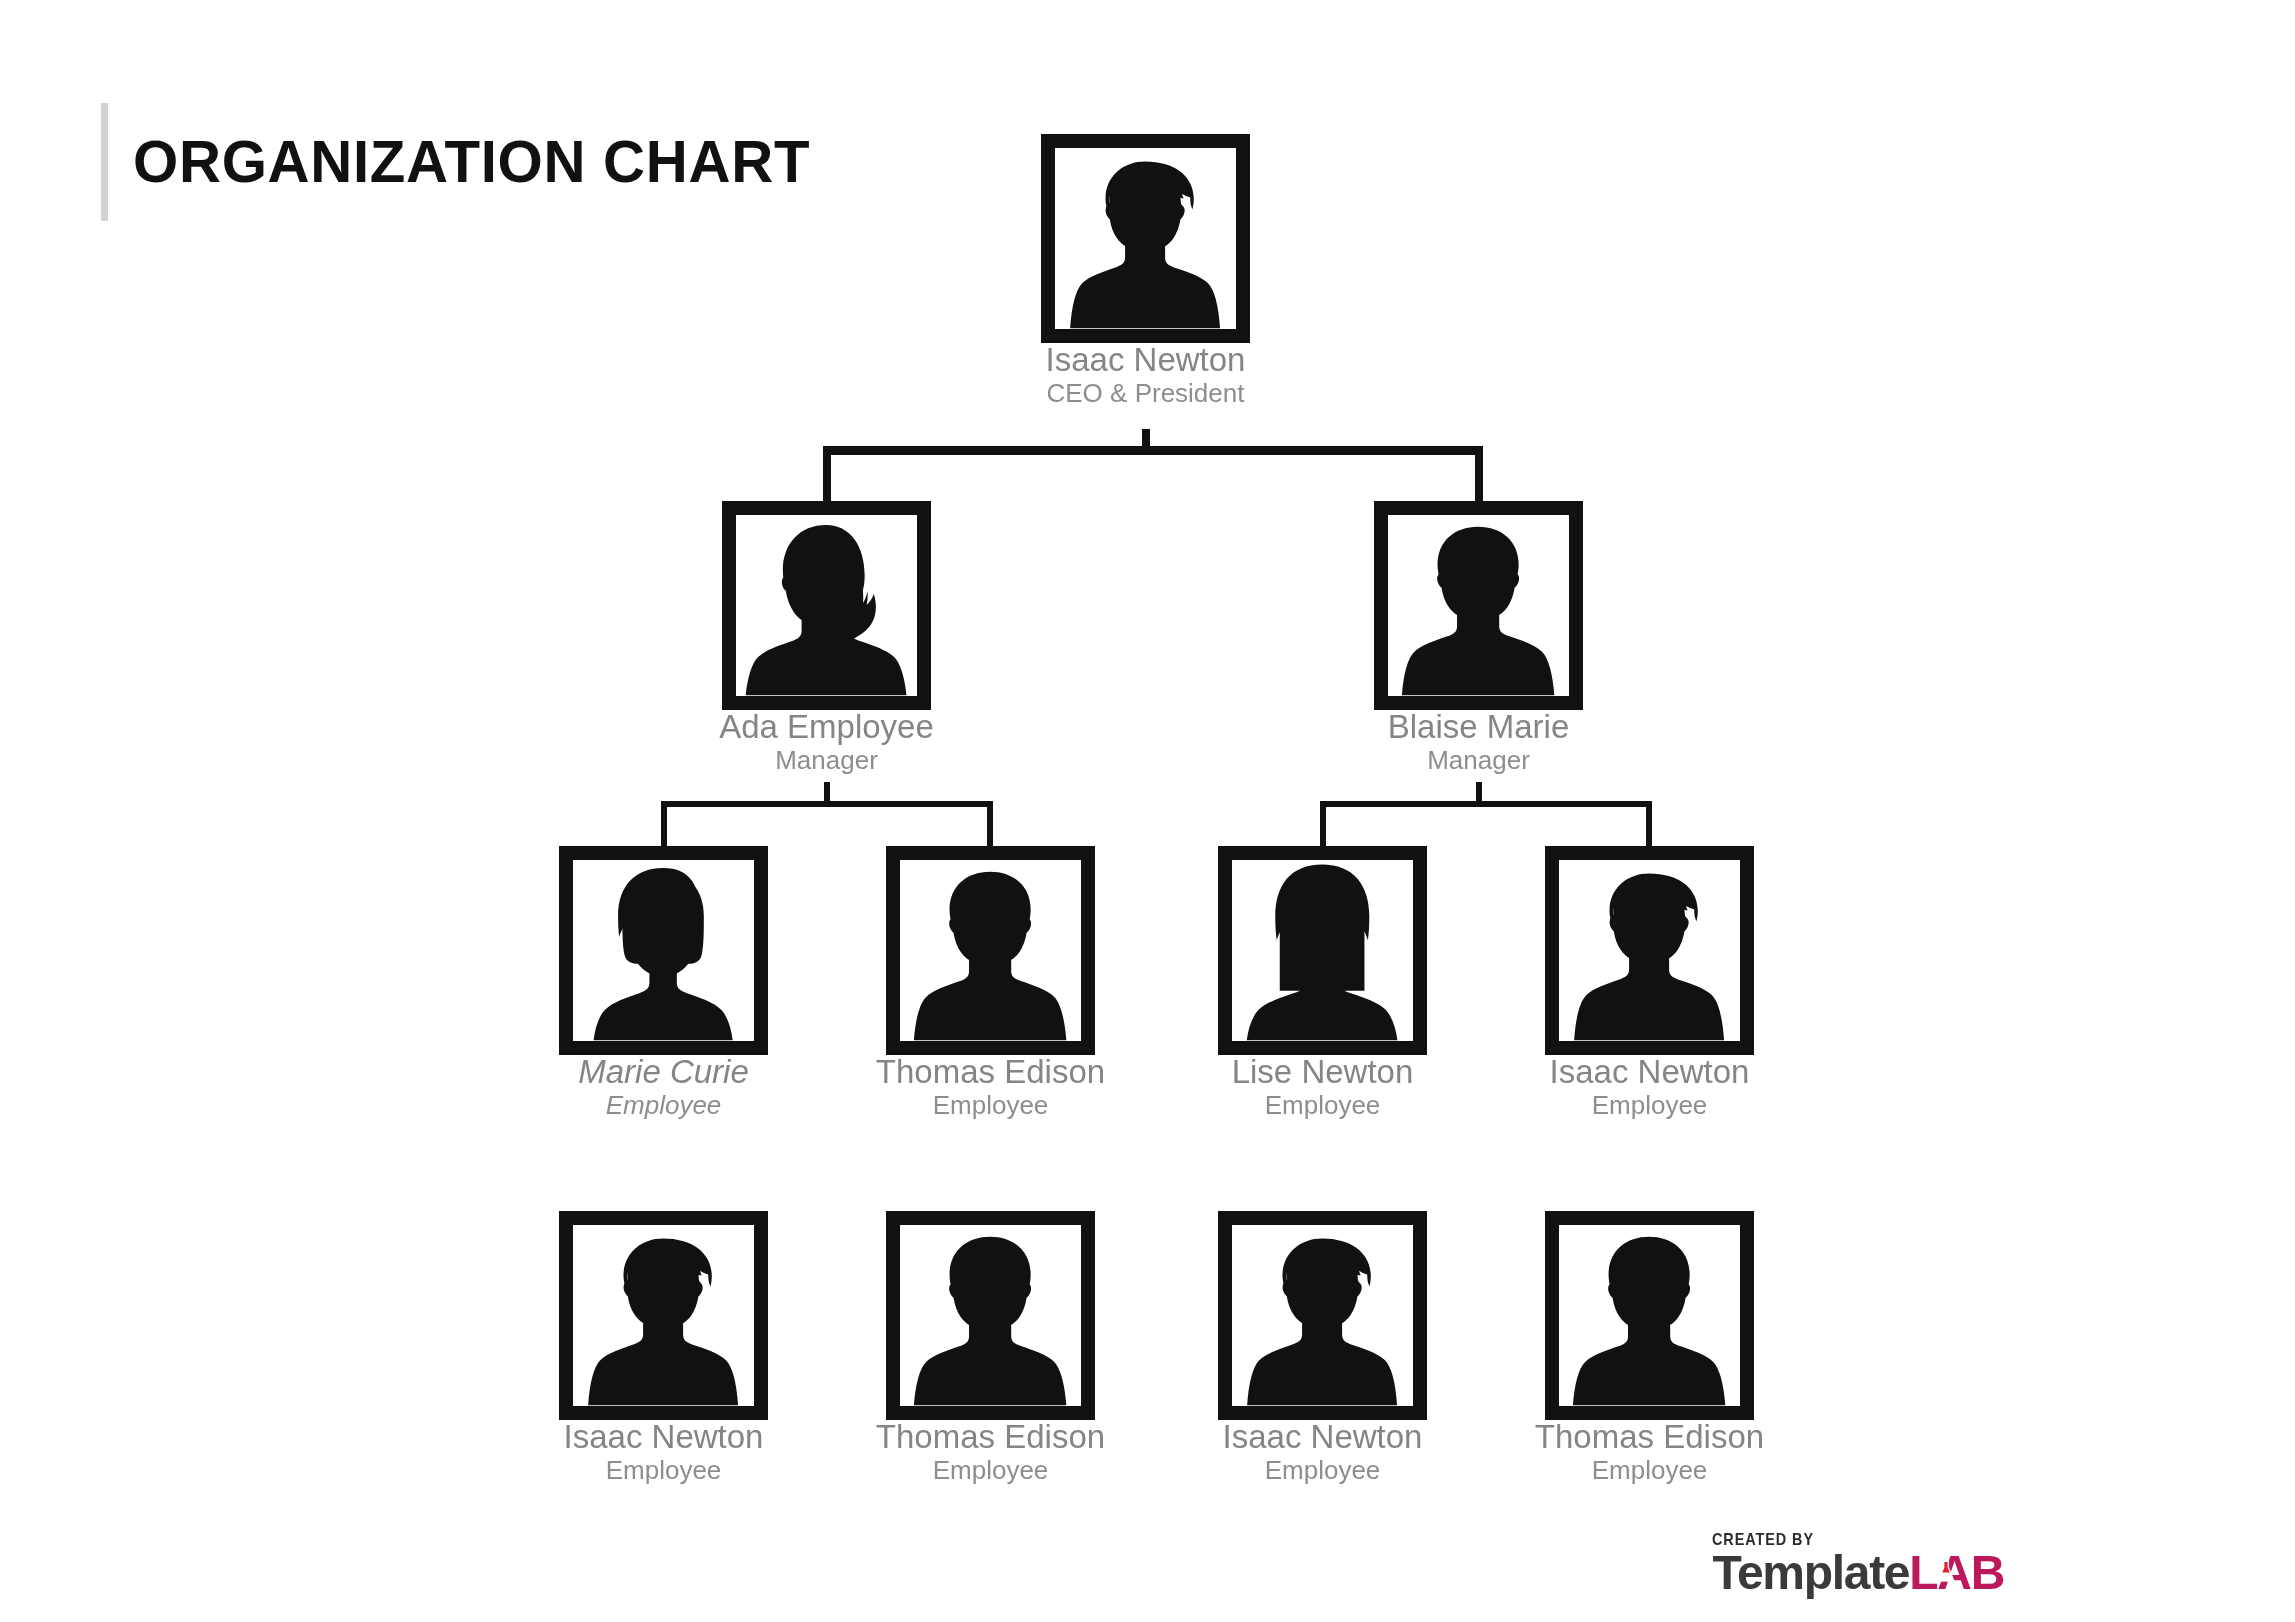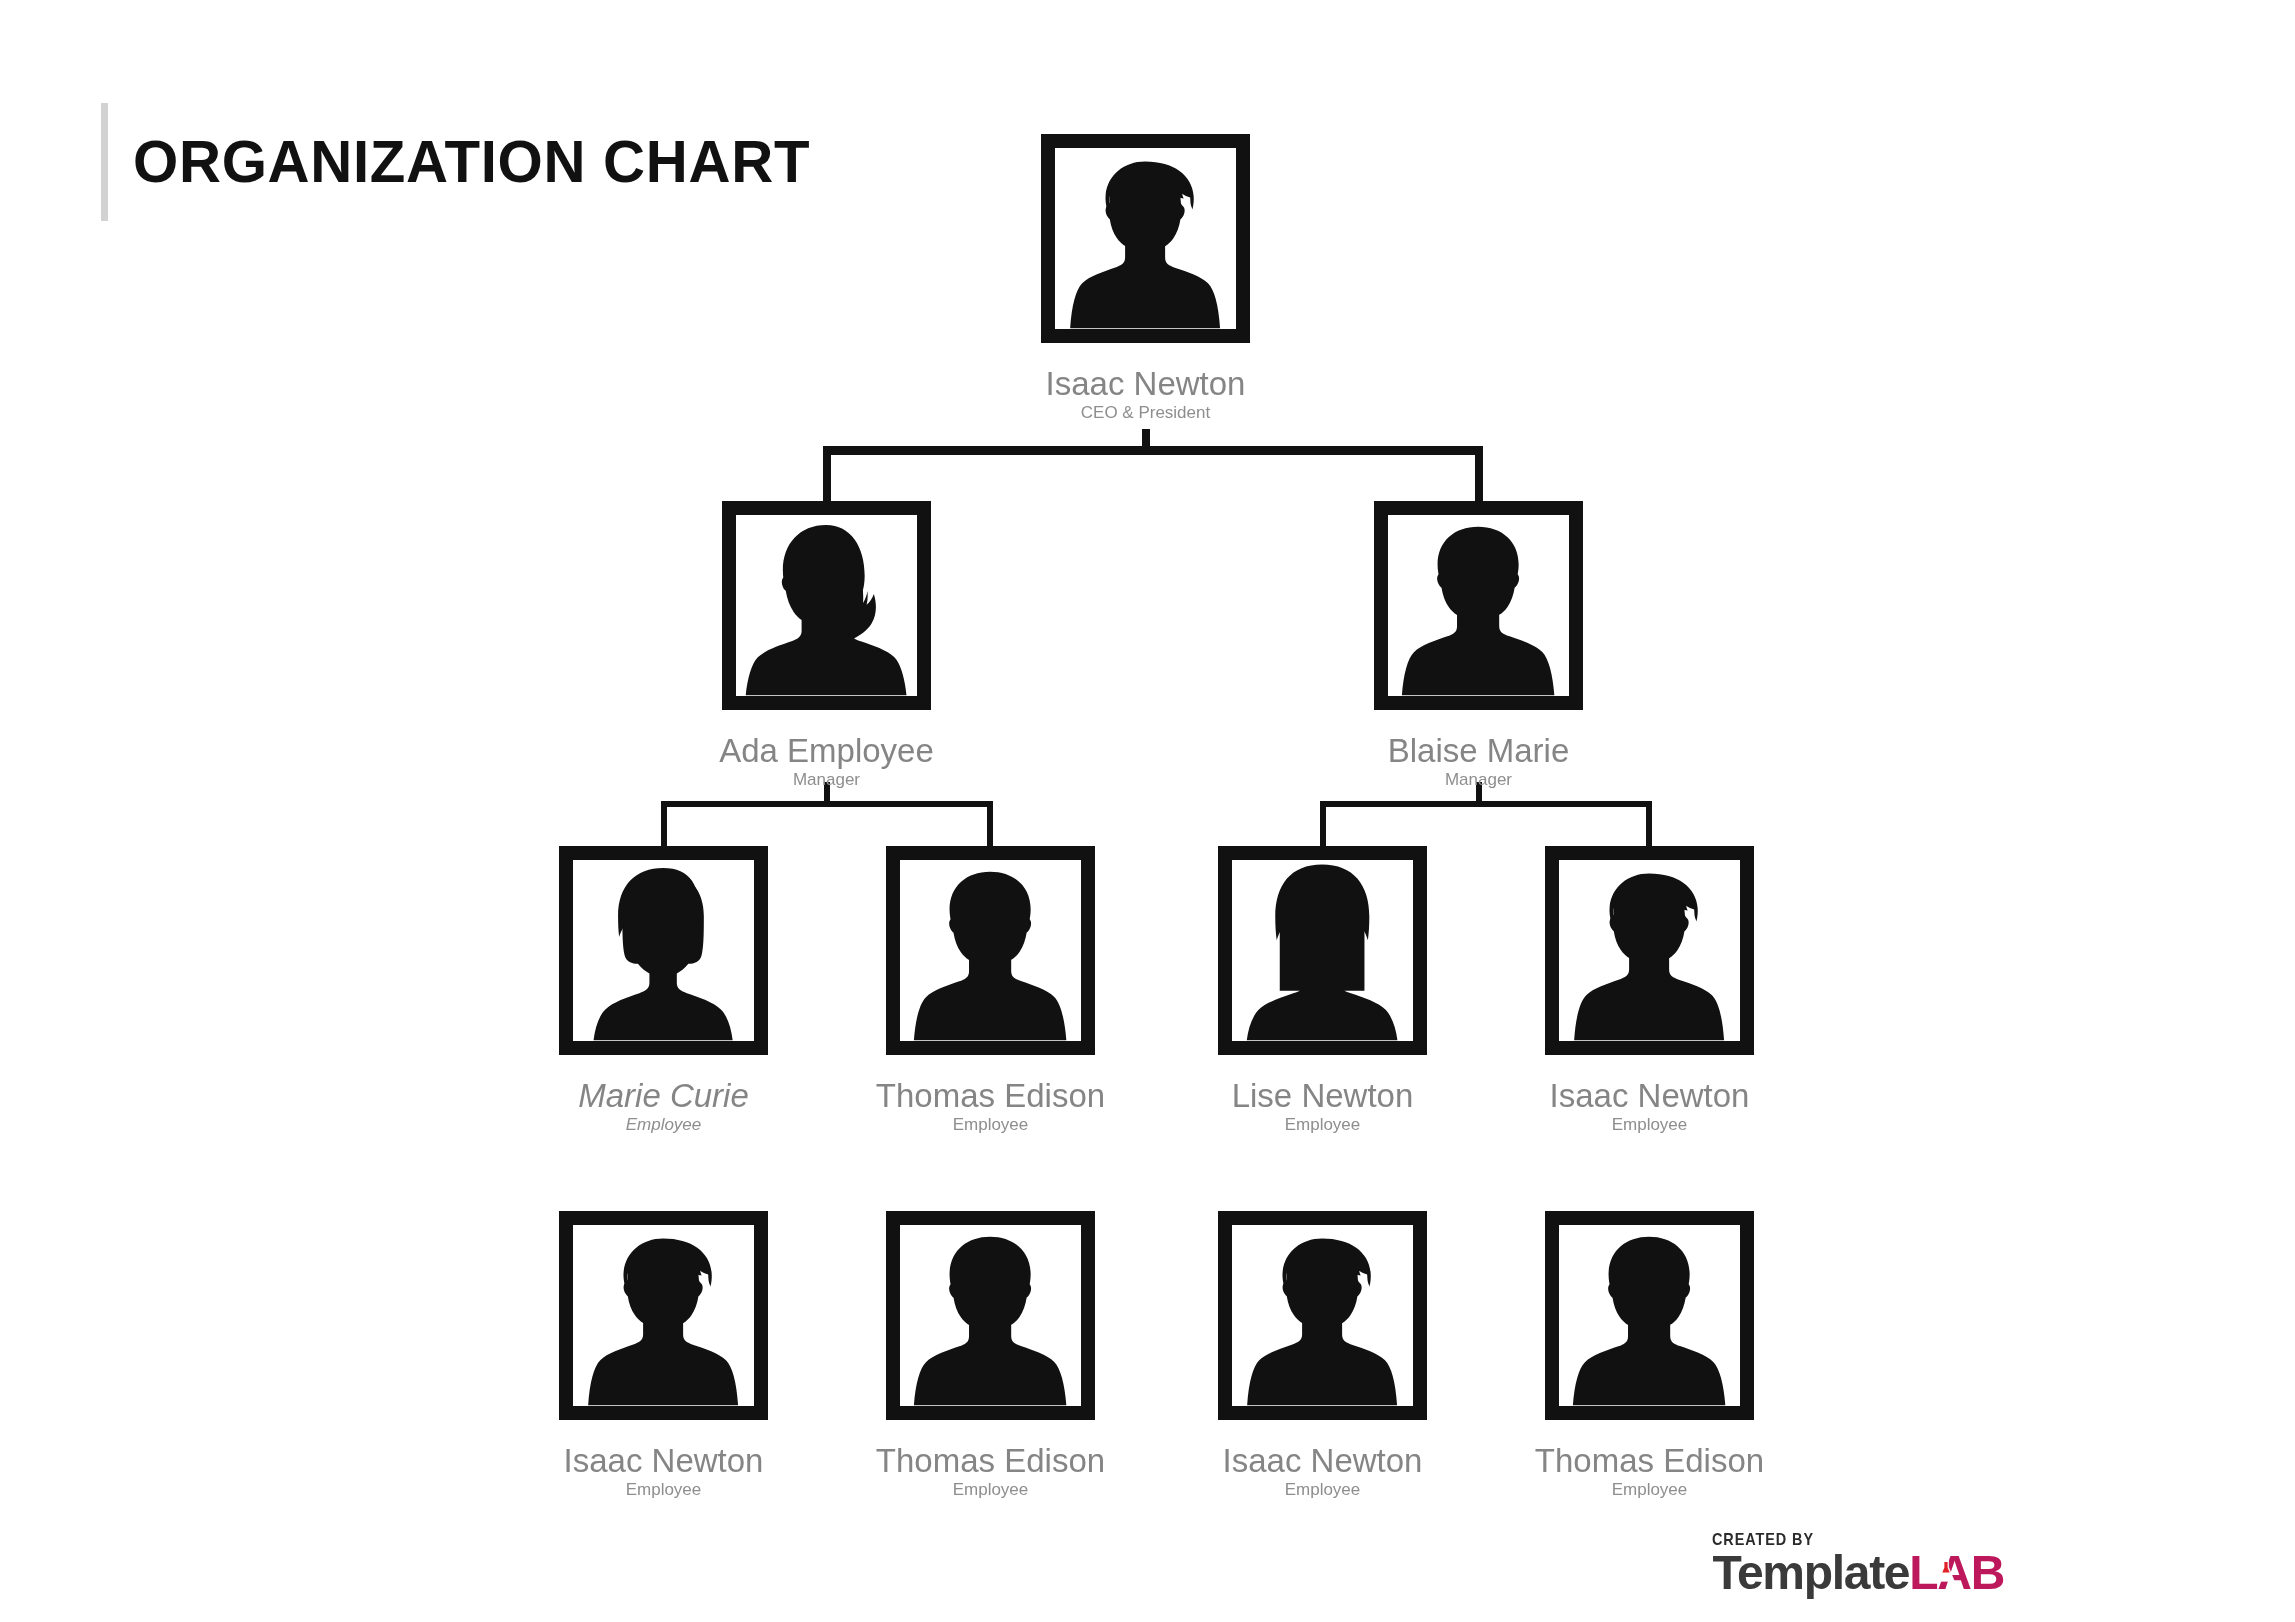--- a/index.html
+++ b/index.html
@@ -69,29 +69,29 @@
     bottom: 14.4px;
     background: #ffffff;
     overflow: hidden;
   }
   .frame-inner svg {
     display: block;
     width: 100%;
     height: 100%;
   }
   .person-name {
-    margin-top: 24px;
+    margin-top: 0;
     font-size: 33px;
     color: #858585;
     line-height: 1.05;
     white-space: nowrap;
   }
   .person-role {
     margin-top: 2.6px;
-    font-size: 17px;
+    font-size: 26px;
     color: #8e8e8e;
     line-height: 1.05;
     white-space: nowrap;
     text-align: center;
   }
 
   
   .conn {
     position: absolute;
     background: #111111;

